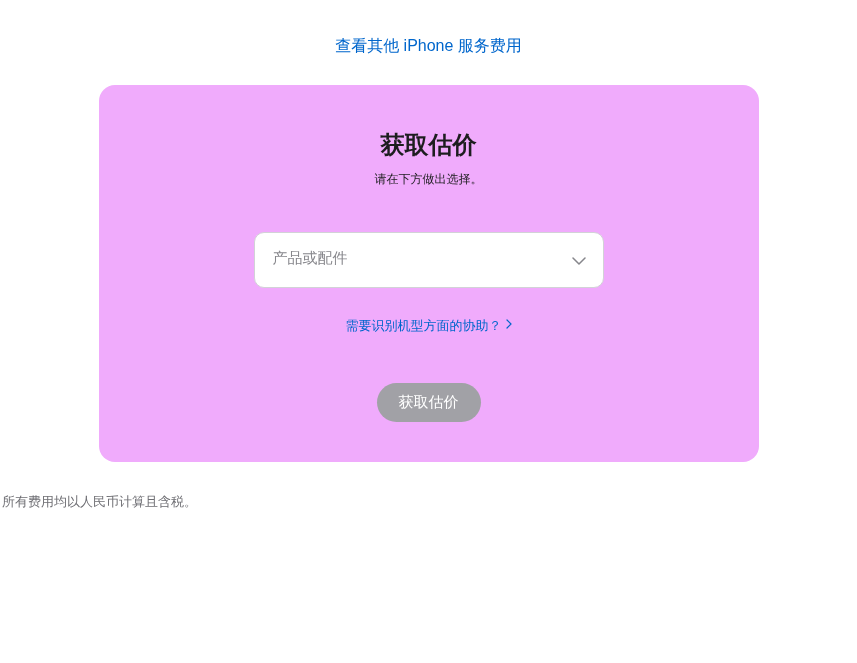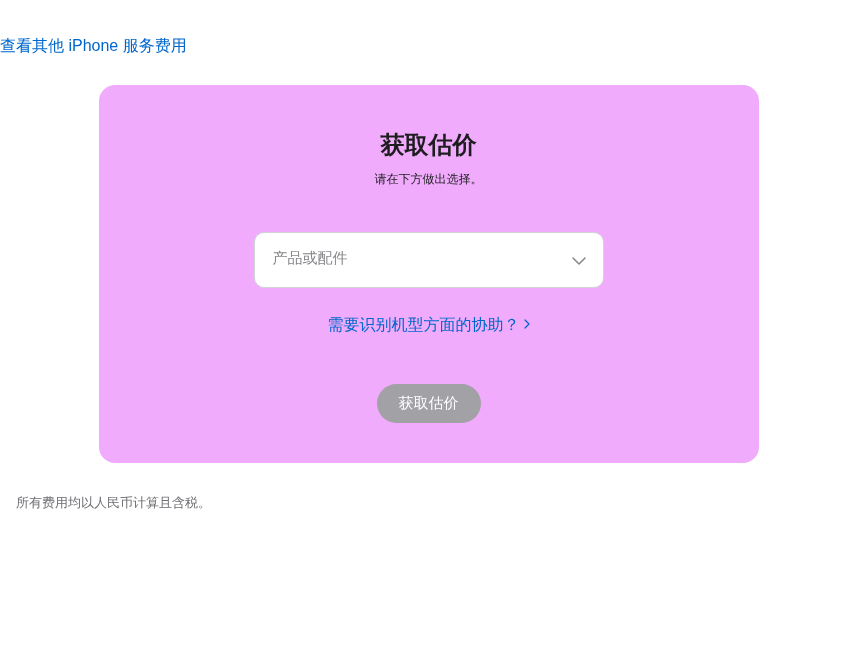--- a/index.html
+++ b/index.html
@@ -8,20 +8,21 @@
       box-sizing: border-box;
     }
     body {
       font-family: -apple-system, BlinkMacSystemFont, "Segoe UI", "Helvetica Neue", Arial, sans-serif;
       background: #fff;
       width: 857px;
       height: 663px;
       position: relative;
     }
     .top-link {
+      text-align: center;
       padding-top: 36px;
       padding-bottom: 28px;
     }
     .top-link a {
       color: #0066cc;
       text-decoration: none;
       font-size: 16px;
     }
     .card {
       background: #f0abfc;
@@ -68,38 +69,38 @@
       top: 50%;
       transform: translateY(-50%);
       color: #86868b;
       pointer-events: none;
     }
     .help-link {
       display: inline-flex;
       align-items: flex-start;
       color: #0066cc;
       text-decoration: none;
-      font-size: 16px;
+      font-size: 13px;
       margin-top: -8px;
       margin-bottom: 48px;
     }
     .help-link .chev-right {
       margin-left: 4px;
     }
     .submit-btn {
       background: #a1a1a6;
       color: #fff;
       border: none;
       border-radius: 20px;
       padding: 10px 22px;
       font-size: 15px;
       cursor: pointer;
     }
     .footer-text {
-      padding: 28px 10px 0 16px;
+      padding: 28px 10px 0 2px;
       font-size: 13px;
       color: #6e6e73;
       line-height: 1.9;
     }
     .footer-text p {
       margin-bottom: 14px;
     }
     .highlight-box {
       border: 1px solid #d43a3a;
       border-radius: 4px;

